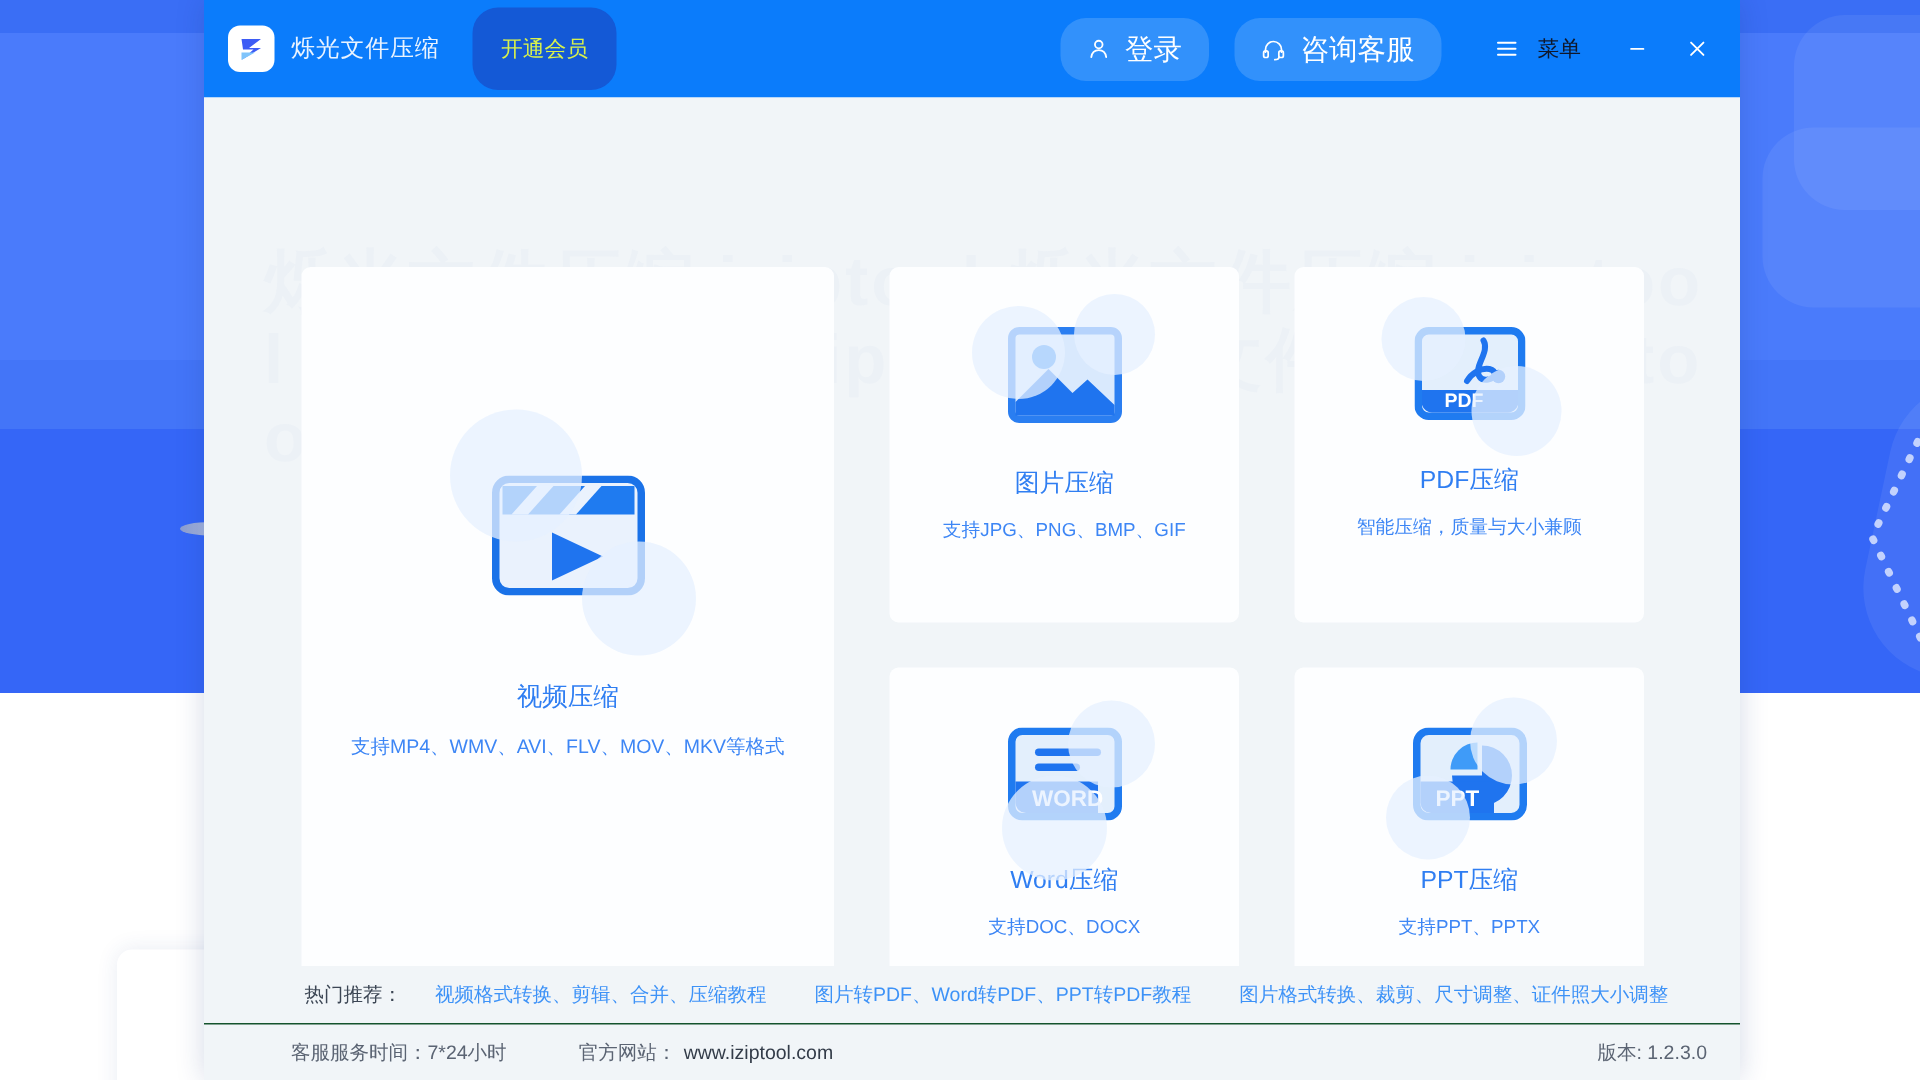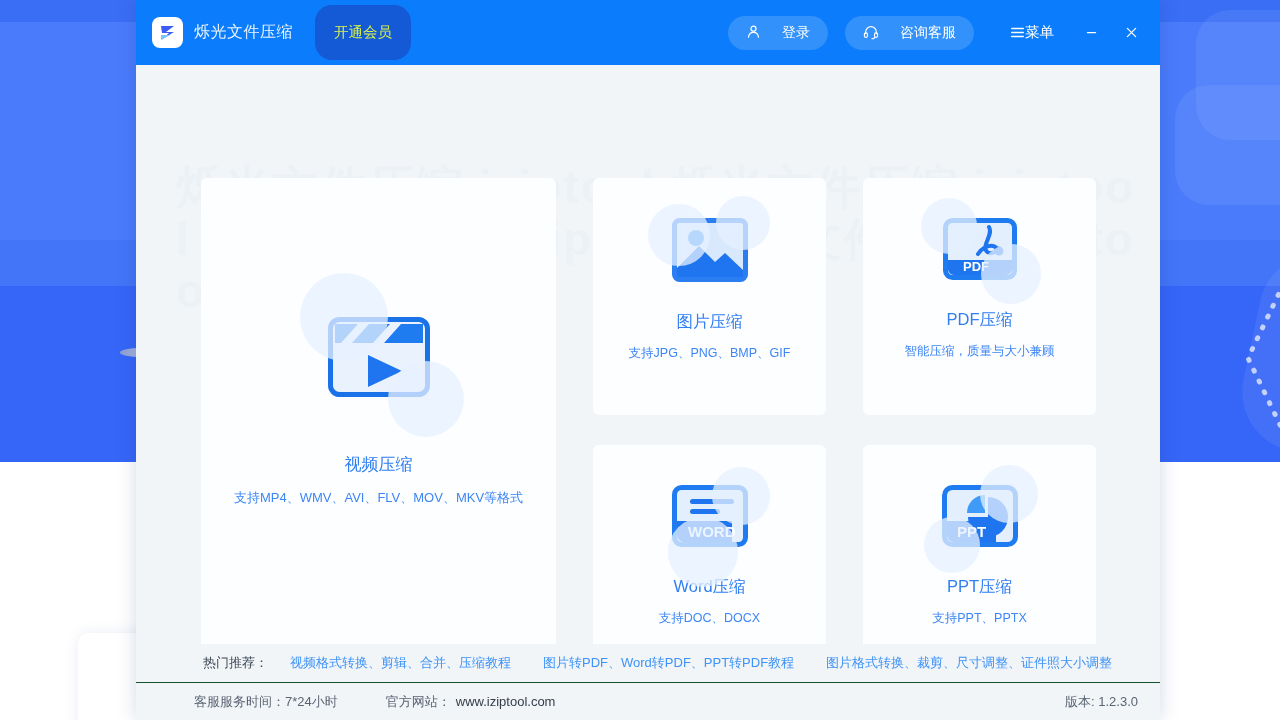--- a/index.html
+++ b/index.html
@@ -107,37 +107,38 @@
     padding: 18px 19px;
     border-radius: 17px;
     border: none;
     cursor: pointer;
     white-space: nowrap;
     font-family: inherit;
   }
   .spacer { flex: 1 1 auto; }
   .pill-btn {
     display: flex;
-    gap: 21px;
+    align-items: center;
+    gap: 10px;
     background: rgba(255,255,255,0.16);
     border: none;
     border-radius: 17px;
     color: #ffffff;
-    font-size: 14px;
+    font-size: 19px;
     padding: 8px 18px;
     cursor: pointer;
     white-space: nowrap;
     font-family: inherit;
   }
   #customer-service-button { margin-left: 17px; }
   #menu-button {
     display: flex;
     align-items: center;
-    gap: 0;
-    color: #ffffff;
+    gap: 13px;
+    color: #0f172a;
     font-size: 14.5px;
     margin-left: 30px;
     cursor: pointer;
     background: none; border: none;
     font-family: inherit;
     white-space: nowrap;
   }
   .win-ctrl {
     width: 34px; height: 34px;
     display: flex; align-items: center; justify-content: center;

